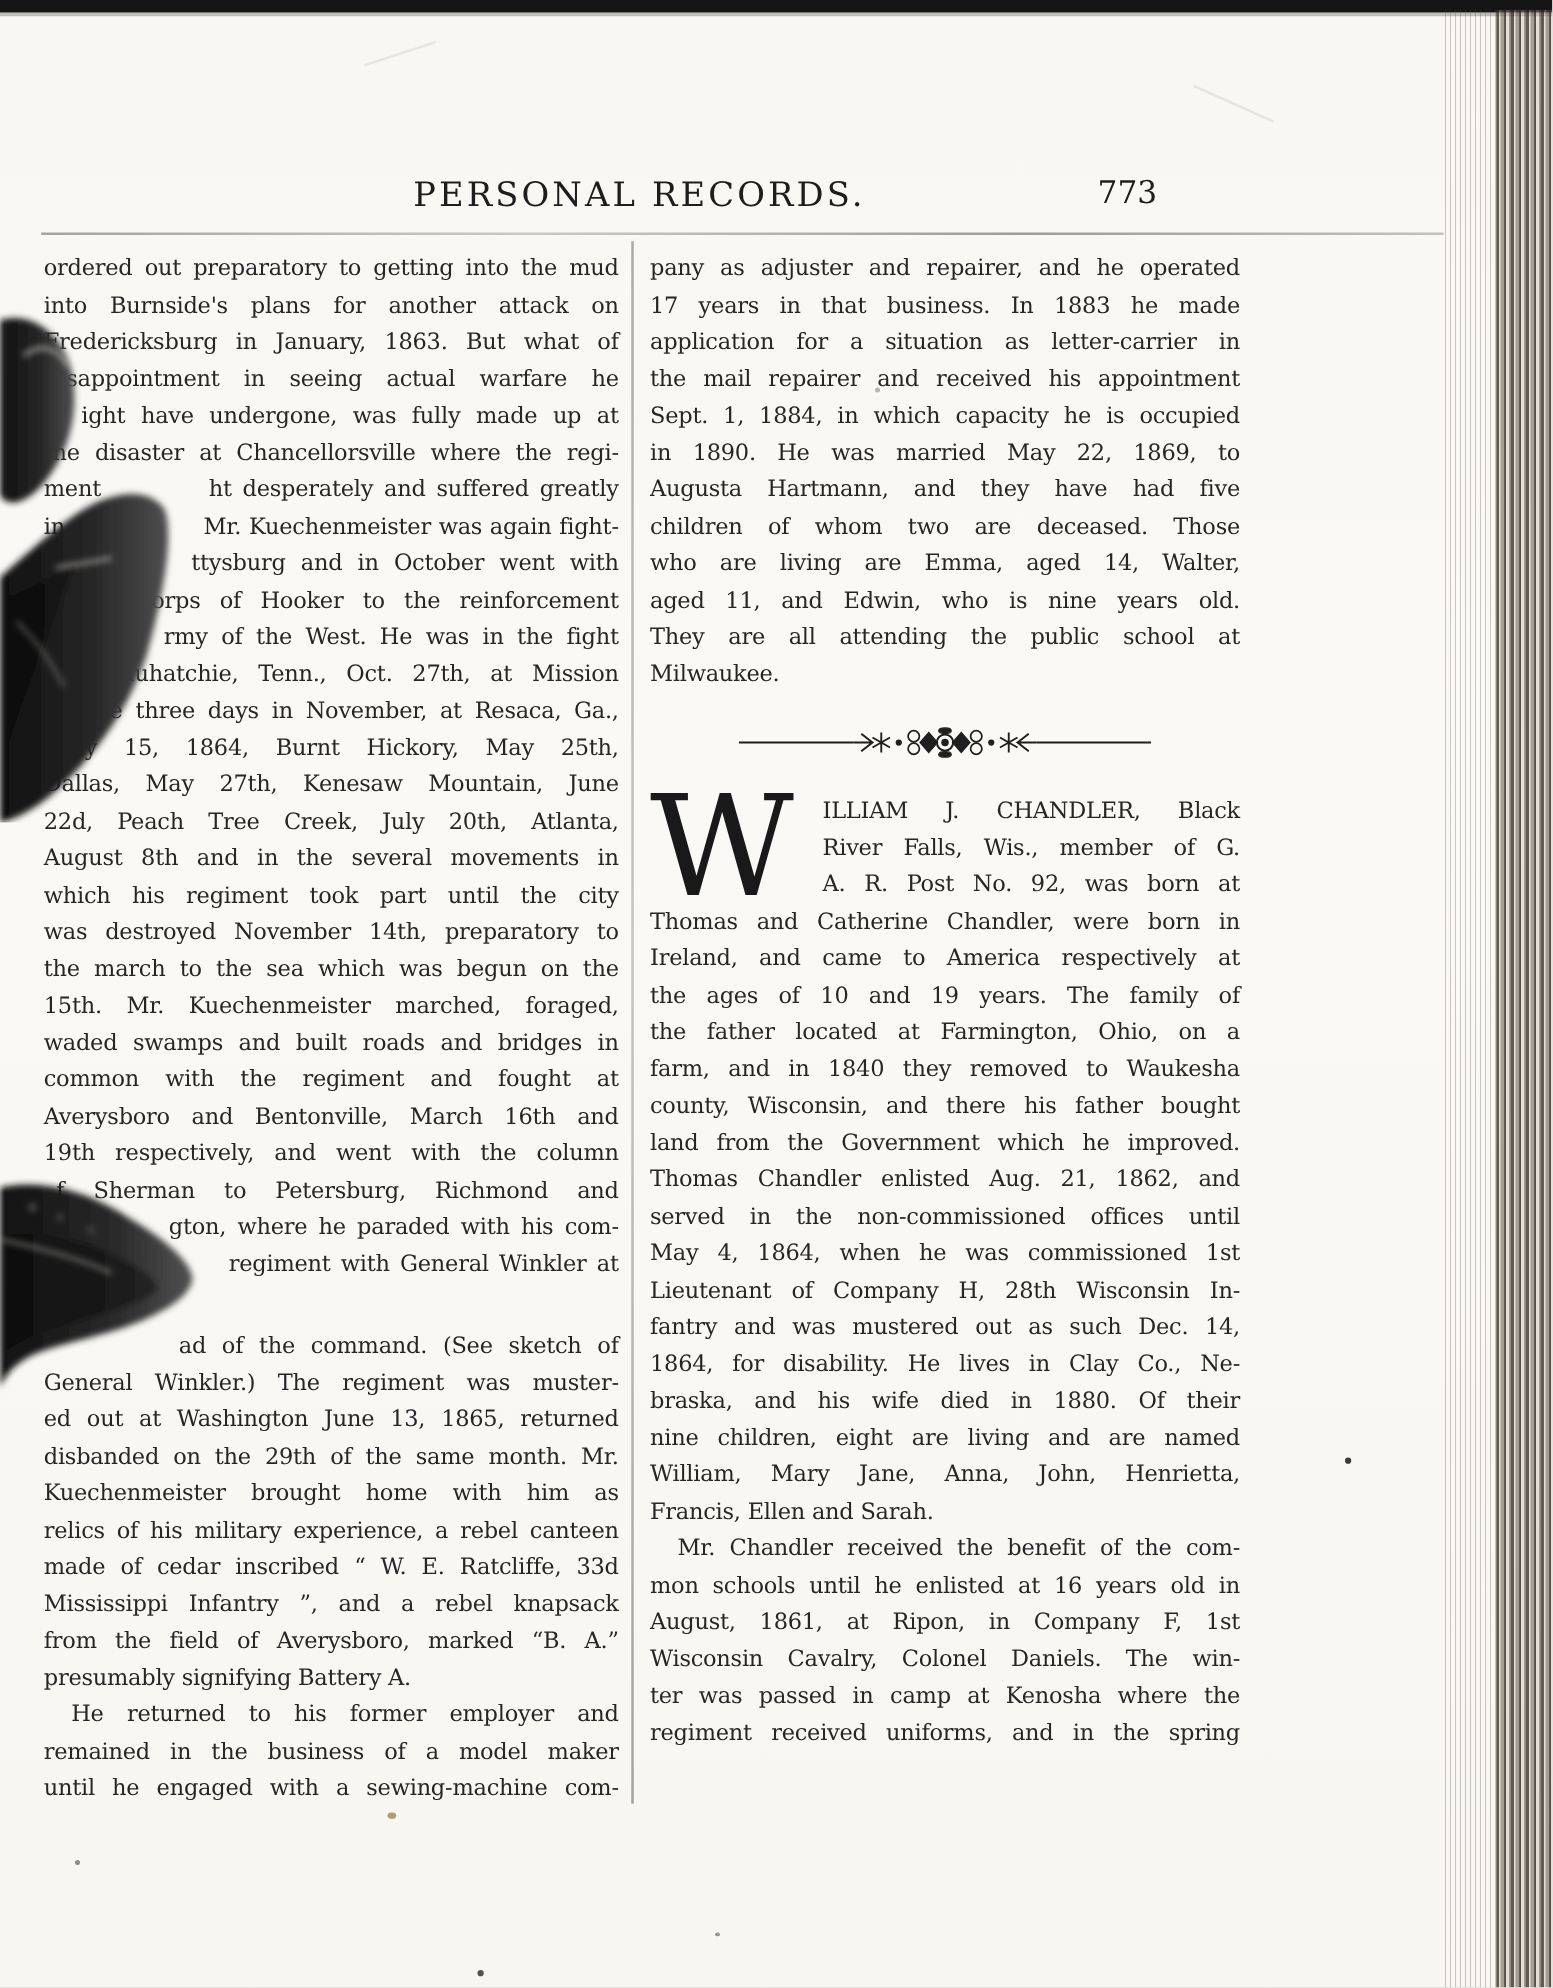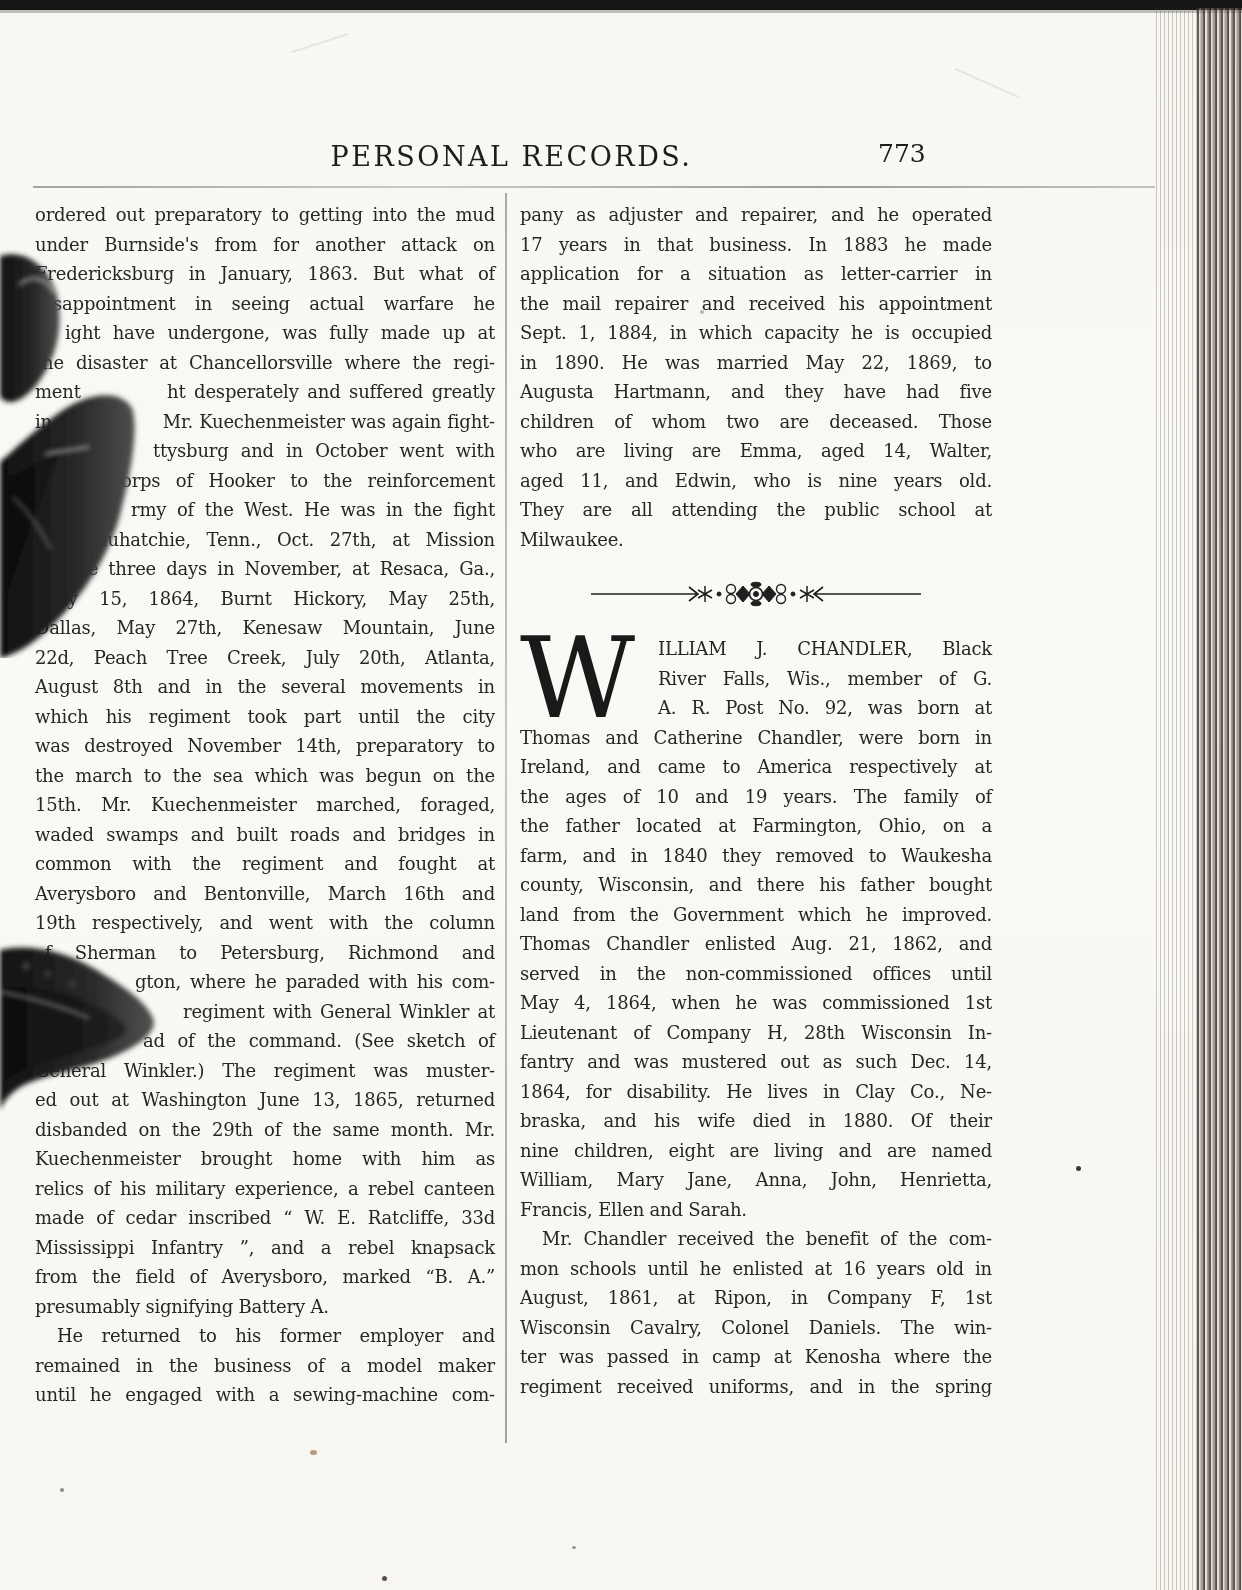--- a/index.html
+++ b/index.html
@@ -51,21 +51,21 @@
   <div class="edges"></div>
   <div class="edges-dark"></div>
 
   <div class="title">PERSONAL RECORDS.</div>
   <div class="pagenum">773</div>
   <div class="hrule"></div>
   <div class="vrule"></div>
 
   <div class="col left">
       <div class="tl">ordered out preparatory to getting into the mud</div>
-      <div class="tl">under Burnside's from for another attack on</div>
+      <div class="tl">into Burnside's plans for another attack on</div>
       <div class="tl">Fredericksburg in January, 1863.  But what of</div>
       <div class="tl" style="padding-left: 18px;">sappointment in seeing actual warfare he</div>
       <div class="tl" style="padding-left: 30px;">ight have undergone, was fully made up at</div>
       <div class="tl">the disaster at Chancellorsville where the regi-</div>
       <div class="tl">ment&nbsp;&nbsp;&nbsp;&nbsp;&nbsp;&nbsp;&nbsp;&nbsp;&nbsp;&nbsp;ht desperately and suffered greatly</div>
       <div class="tl">in&nbsp;&nbsp;&nbsp;&nbsp;&nbsp;&nbsp;&nbsp;&nbsp;&nbsp;&nbsp;&nbsp;&nbsp;&nbsp;&nbsp;&nbsp;&nbsp;&nbsp;&nbsp;Mr. Kuechenmeister was again fight-</div>
       <div class="tl" style="padding-left: 118px;">ttysburg and in October went with</div>
       <div class="tl" style="padding-left: 86px;">orps of Hooker to the reinforcement</div>
       <div class="tl" style="padding-left: 96px;">rmy of the West.  He was in the fight</div>
       <div class="tl" style="padding-left: 62px;">auhatchie, Tenn., Oct. 27th, at Mission</div>
@@ -78,21 +78,21 @@
       <div class="tl">was destroyed November 14th, preparatory to</div>
       <div class="tl">the march to the sea which was begun on the</div>
       <div class="tl">15th.  Mr. Kuechenmeister marched, foraged,</div>
       <div class="tl">waded swamps and built roads and bridges in</div>
       <div class="tl">common with the regiment and fought at</div>
       <div class="tl">Averysboro and Bentonville, March 16th and</div>
       <div class="tl">19th respectively, and went with the column</div>
       <div class="tl" style="padding-left: 10px;">f Sherman to Petersburg, Richmond and</div>
       <div class="tl" style="padding-left: 100px;">gton, where he paraded with his com-</div>
       <div class="tl" style="padding-left: 148px;">regiment with General Winkler at</div>
-      <div class="tl" style="padding-left: 108px;">ad of the command.  (See sketch of</div>
+      <div class="tl" style="padding-left: 108px; margin-top: 36px;">ad of the command.  (See sketch of</div>
       <div class="tl">General Winkler.)  The regiment was muster-</div>
       <div class="tl">ed out at Washington June 13, 1865, returned</div>
       <div class="tl">disbanded on the 29th of the same month.  Mr.</div>
       <div class="tl">Kuechenmeister brought home with him as</div>
       <div class="tl">relics of his military experience, a rebel canteen</div>
       <div class="tl">made of cedar inscribed “ W. E. Ratcliffe, 33d</div>
       <div class="tl">Mississippi Infantry ”, and a rebel knapsack</div>
       <div class="tl">from the field of Averysboro, marked “B. A.”</div>
       <div class="tl nj">presumably signifying Battery A.</div>
       <div class="tl" style="padding-left: 22px;">He returned to his former employer and</div>

